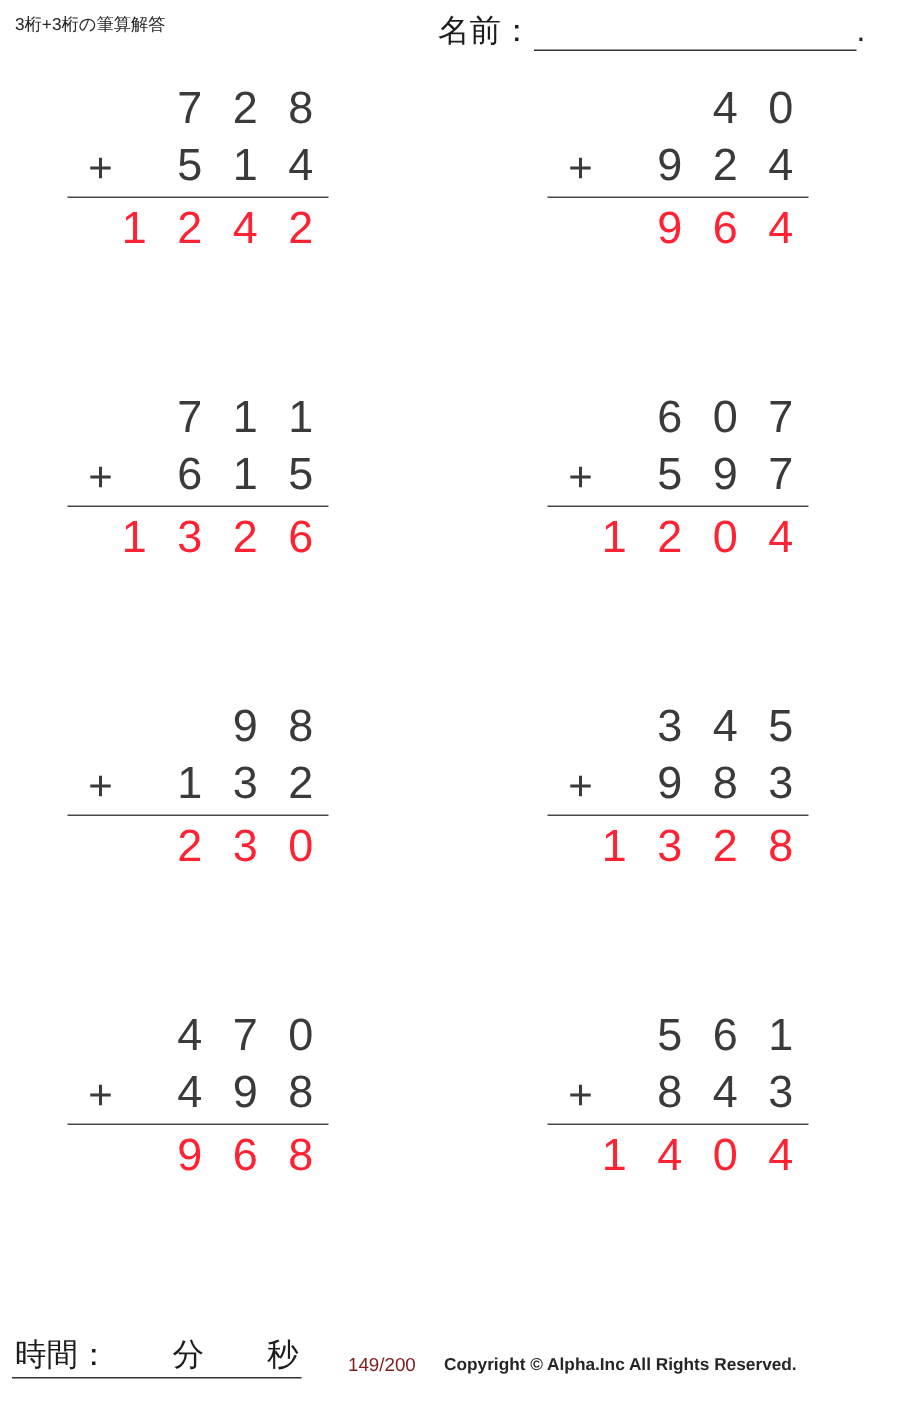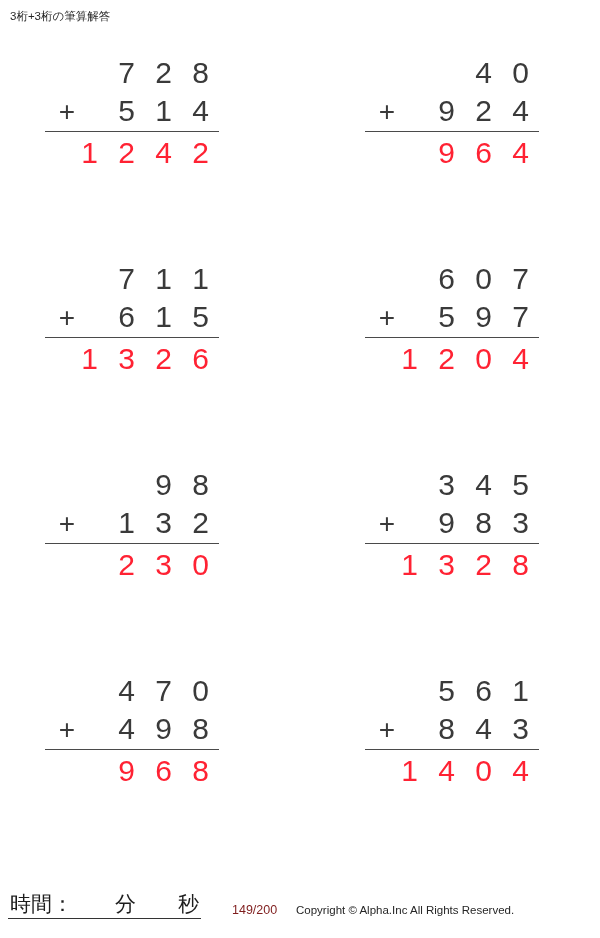--- a/index.html
+++ b/index.html
@@ -163,28 +163,34 @@
     color: #7f1d1d;
     white-space: nowrap;
   }
   .copyright {
     position: absolute;
     left: 296px;
     top: 14px;
     font-size: 11.5px;
     color: #262626;
     white-space: nowrap;
+    font-weight: bold;
   }
 </style>
 </head>
 <body>
 
 <div class="header">
   <div class="worksheet-title">3桁+3桁の筆算解答</div>
 
+  <div class="name-block">
+    <span class="name-label">名前：</span>
+    <span class="name-rule"></span>
+    <span class="name-dot">.</span>
+  </div>
 </div>
 
 <div class="grid">
 
   <div class="row">
     <div class="cell left">
       <div class="problem">
         <div class="plus-sign">+</div>
         <div class="line-operand">
             <span class="digit blank">0</span>

